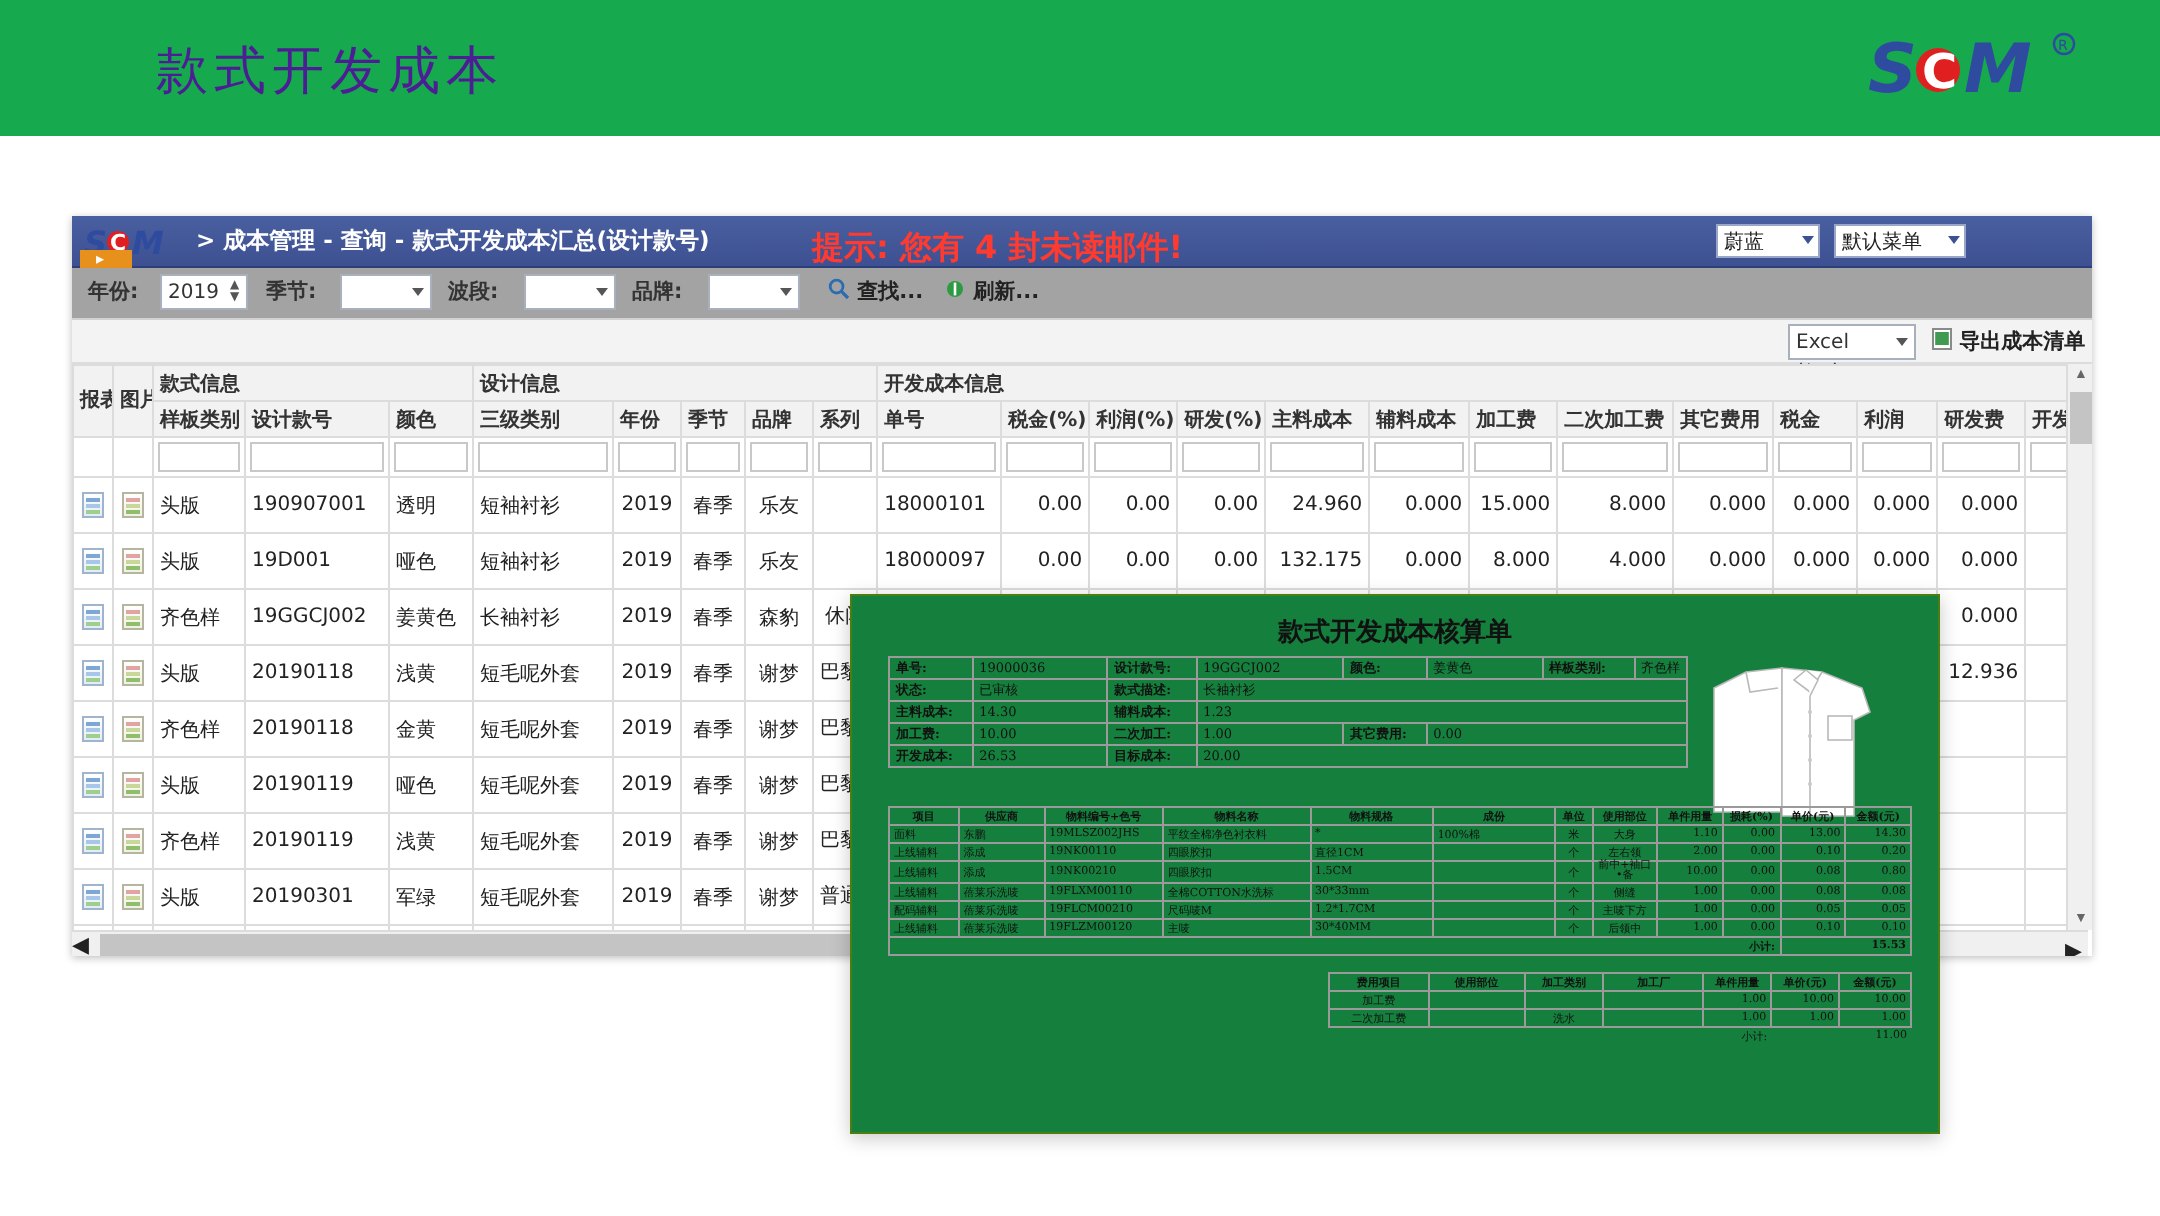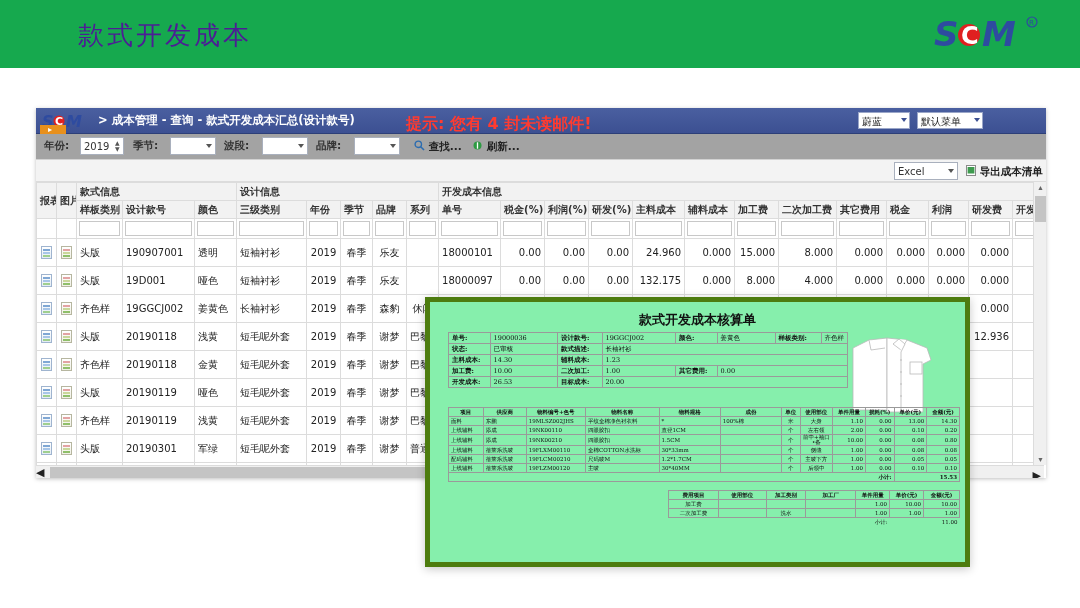--- a/index.html
+++ b/index.html
@@ -135,21 +135,21 @@
                 background:#c4c4c4; }
   .vsb .ar { position:absolute; left:3px; font-size:7px; color:#666; }
   .hsb { position:absolute; left:0; bottom:0; width:1008px; height:13px;
          background:#f0f0f0; border-top:1px solid #dcdcdc; }
   .hsb .thumb { position:absolute; left:14px; top:1px; width:900px; height:11px;
                 background:#c4c4c4; }
 
   
   .report {
     position:absolute; left:425px; top:297px; width:545px; height:270px;
-    background:#86efac; border:5px solid #4d7c0f;
+    background:#15803d; border:1px solid #4d7c0f;
     box-shadow:0 2px 9px rgba(0,0,0,.22);
     font-family:"DejaVu Serif","Liberation Serif",serif;
   }
   .rep-title {
     text-align:center; font-size:13px; color:#111; margin-top:9px;
     font-family:"DejaVu Serif","Liberation Serif",serif; font-weight:bold;
   }
   .rep-shirt { position:absolute; right:12px; top:28px; width:118px; height:88px; }
   table.info { border-collapse:collapse; position:absolute; left:18px; top:30px;
                width:400px; }

